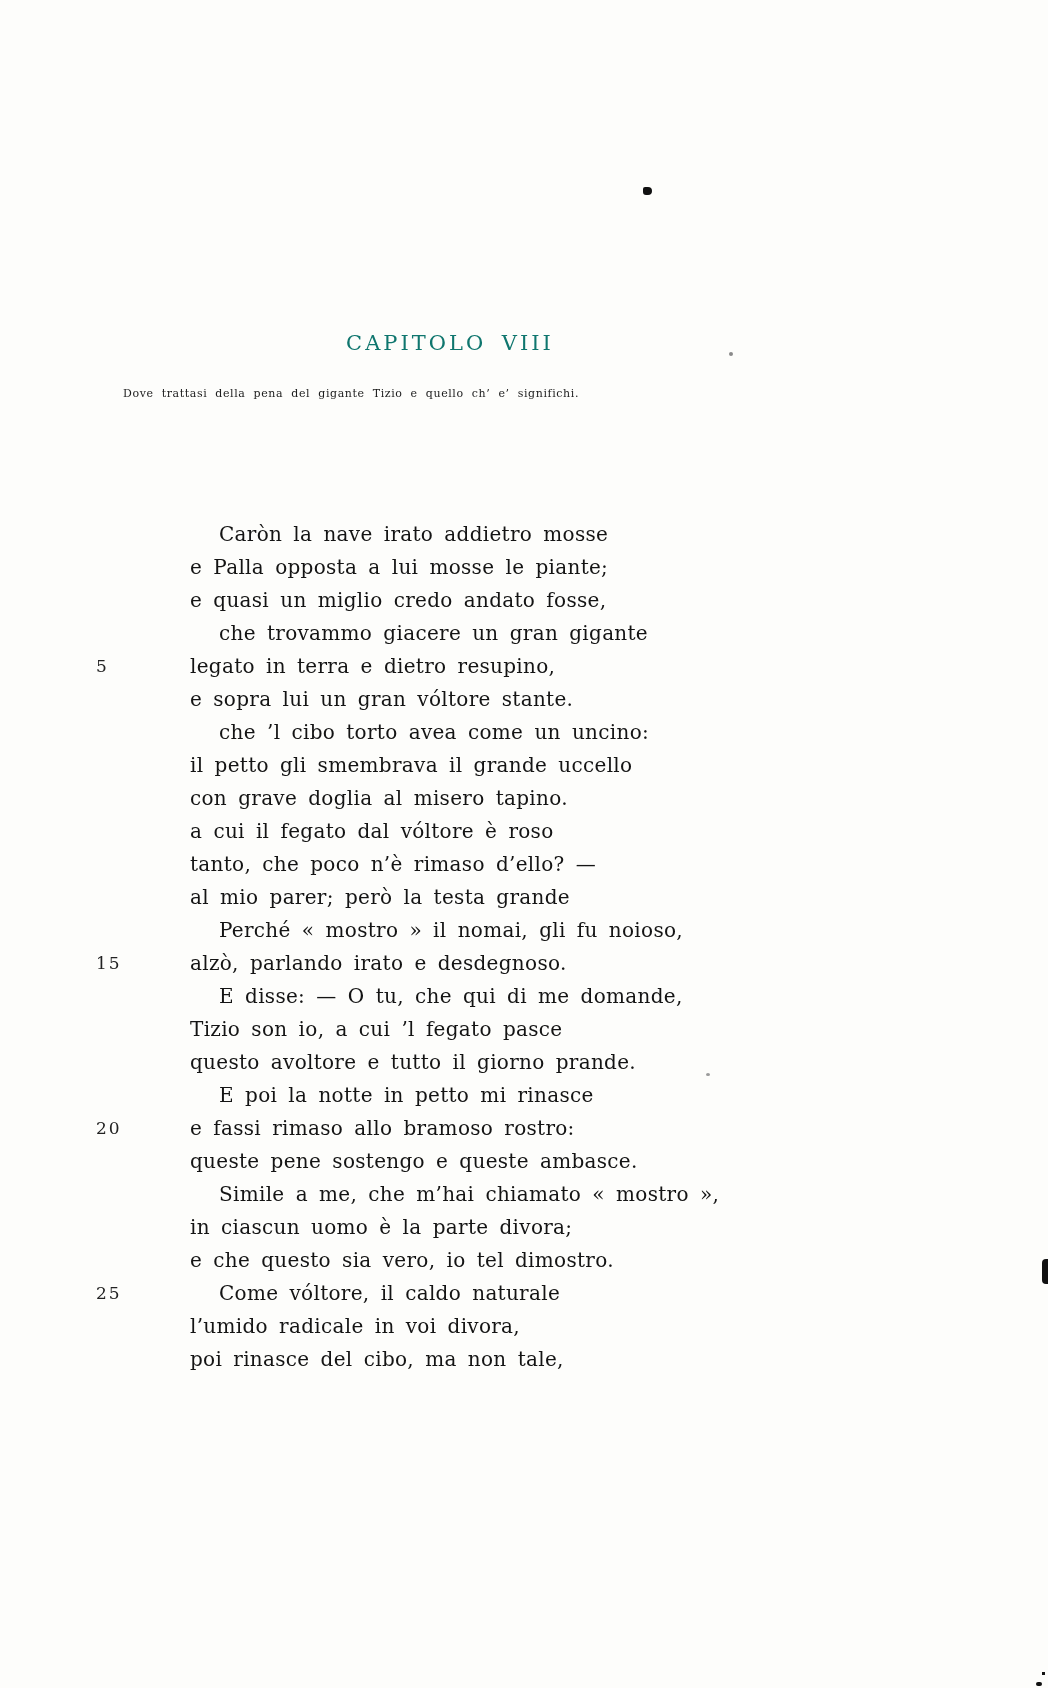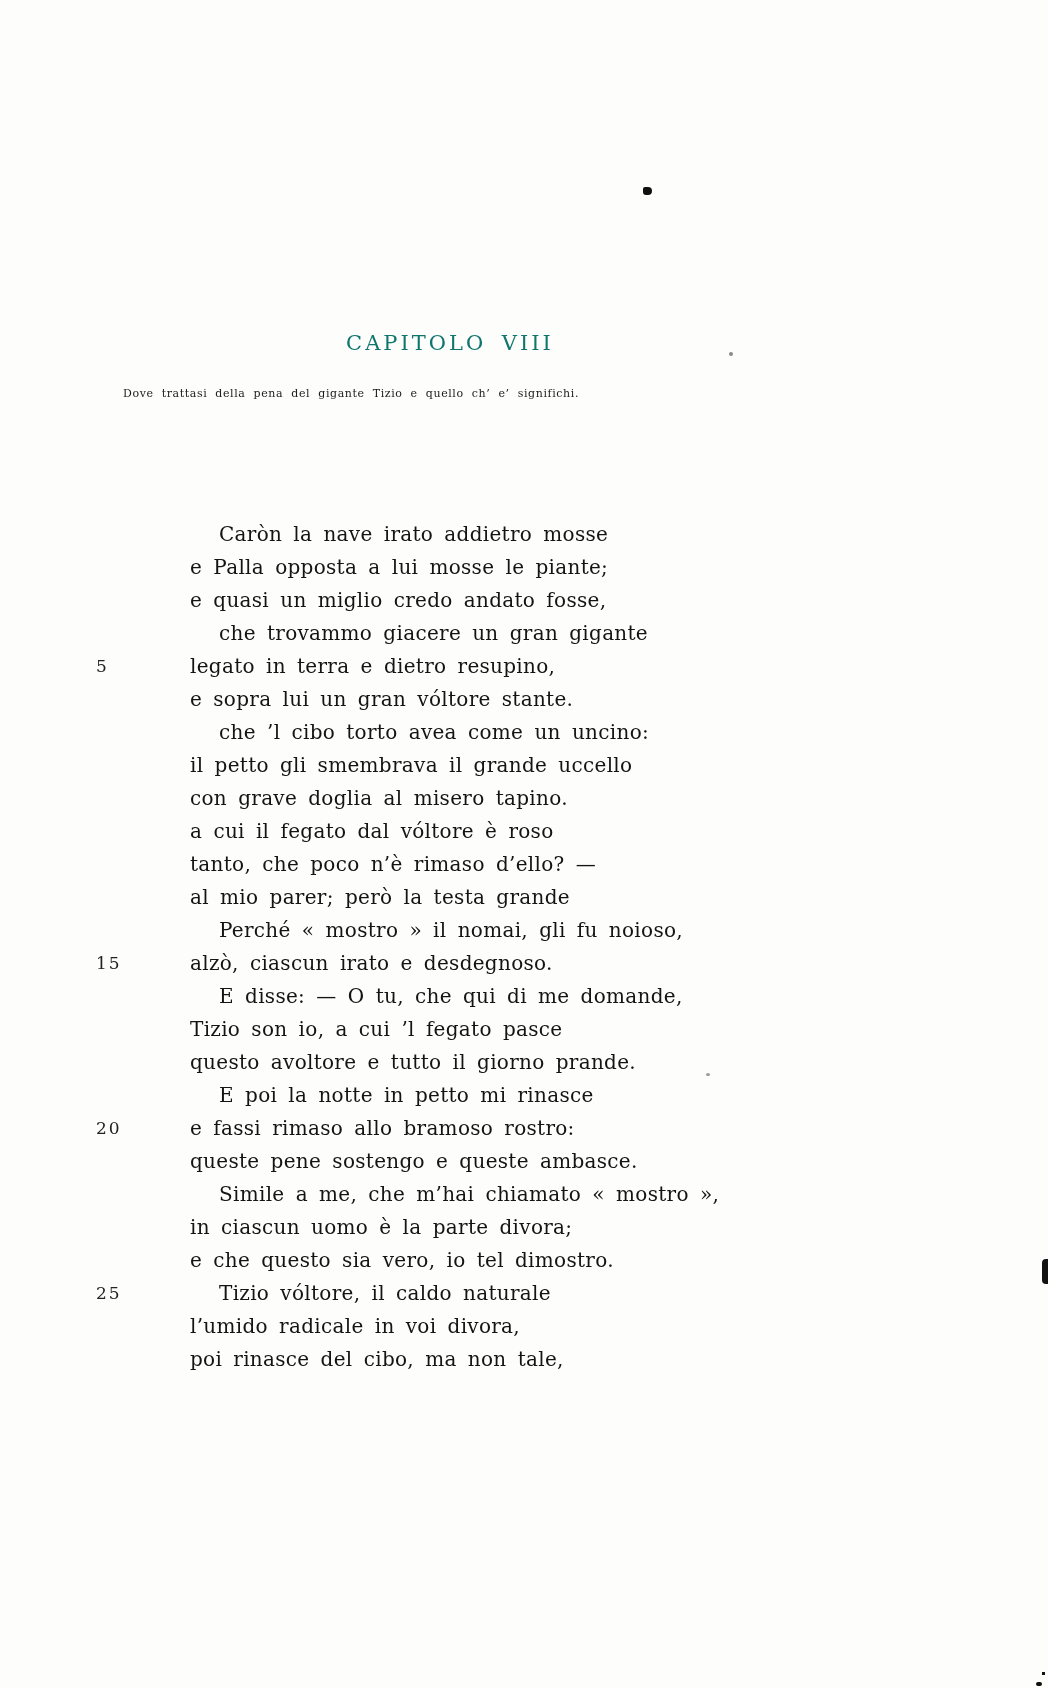--- a/index.html
+++ b/index.html
@@ -145,21 +145,21 @@
         <span class="line-text">tanto, che poco n’è rimaso d’ello? —</span>
       </div>
       <div class="poem-line">
         <span class="line-text">al mio parer; però la testa grande</span>
       </div>
       <div class="poem-line indent">
         <span class="line-text">Perché « mostro » il nomai, gli fu noioso,</span>
       </div>
       <div class="poem-line">
         <span class="line-number">15</span>
-        <span class="line-text">alzò, ciascun irato e desdegnoso.</span>
+        <span class="line-text">alzò, parlando irato e desdegnoso.</span>
       </div>
       <div class="poem-line indent">
         <span class="line-text">E disse: — O tu, che qui di me domande,</span>
       </div>
       <div class="poem-line">
         <span class="line-text">Tizio son io, a cui ’l fegato pasce</span>
       </div>
       <div class="poem-line">
         <span class="line-text">questo avoltore e tutto il giorno prande.</span>
       </div>
@@ -177,21 +177,21 @@
         <span class="line-text">Simile a me, che m’hai chiamato « mostro »,</span>
       </div>
       <div class="poem-line">
         <span class="line-text">in ciascun uomo è la parte divora;</span>
       </div>
       <div class="poem-line">
         <span class="line-text">e che questo sia vero, io tel dimostro.</span>
       </div>
       <div class="poem-line indent">
         <span class="line-number">25</span>
-        <span class="line-text">Tizio vóltore, il caldo naturale</span>
+        <span class="line-text">Come vóltore, il caldo naturale</span>
       </div>
       <div class="poem-line">
         <span class="line-text">l’umido radicale in voi divora,</span>
       </div>
       <div class="poem-line">
         <span class="line-text">poi rinasce del cibo, ma non tale,</span>
       </div>
     </div>
 
   <div class="speck" id="speck-top"></div>

